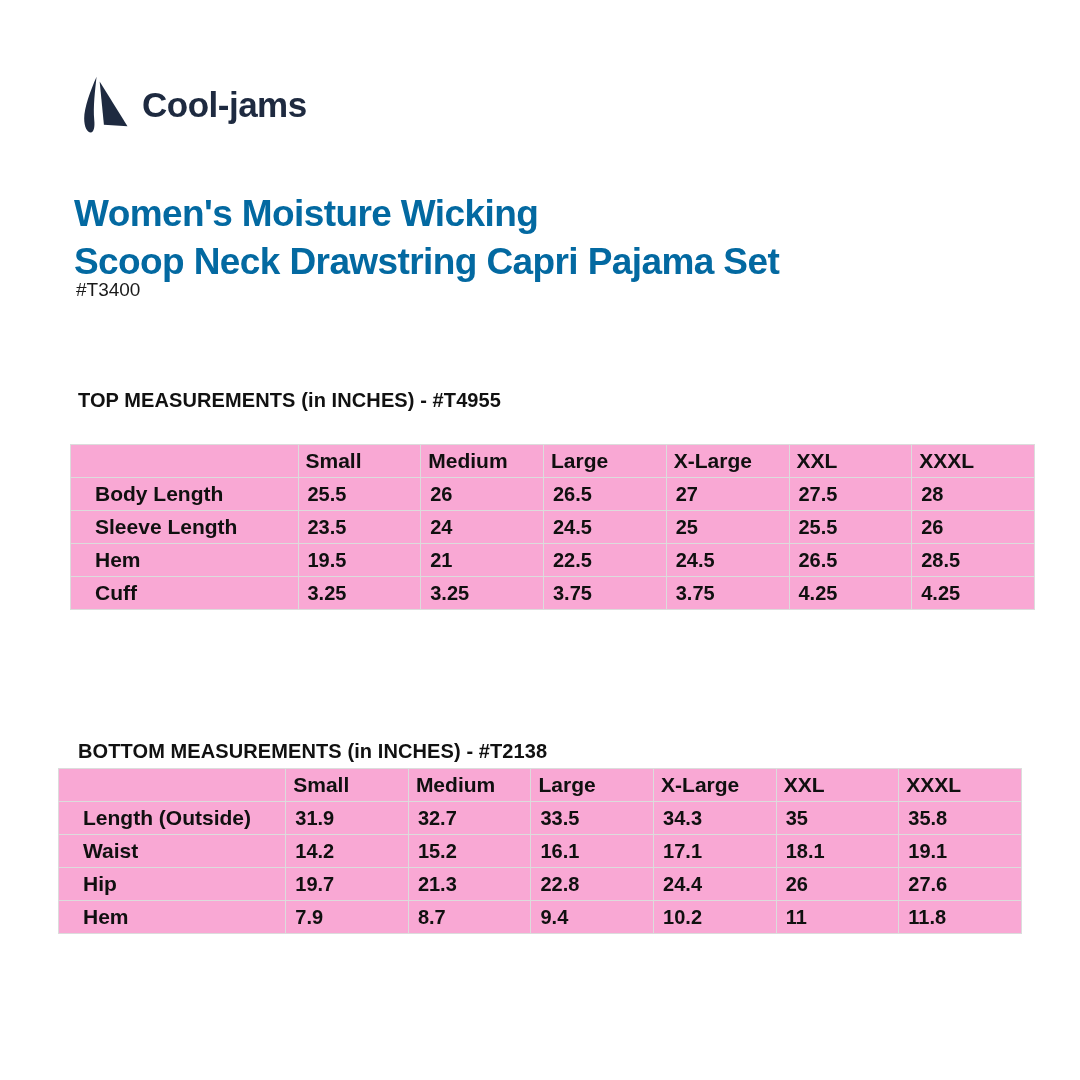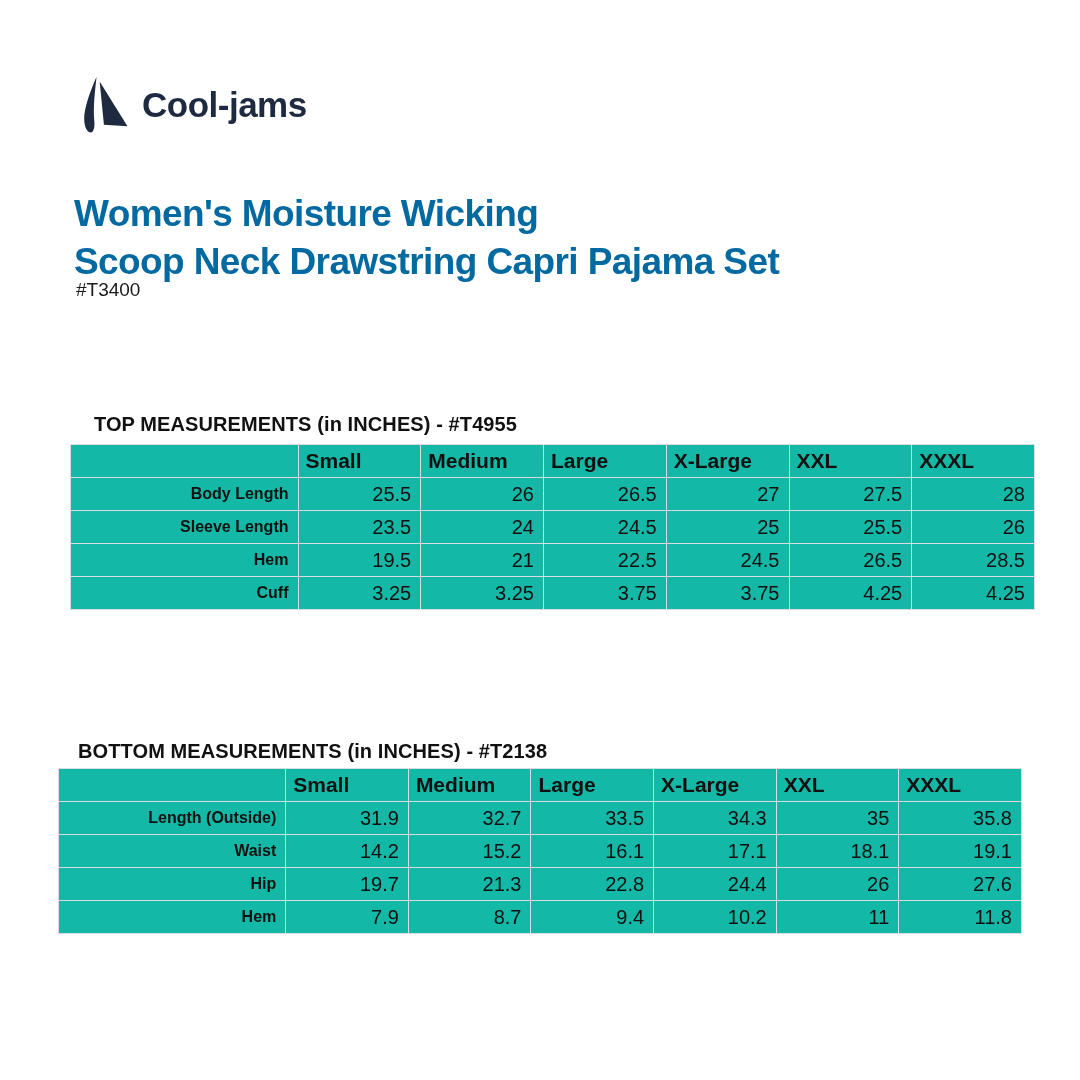--- a/index.html
+++ b/index.html
@@ -60,60 +60,59 @@
   }
 
   
   .section-heading{
     position:absolute;
     font-size:20px;
     font-weight:700;
     letter-spacing:0.1px;
     color:#111;
   }
-  #heading-0{left:94px;top:389px;margin-top:24px;}
+  #heading-0{left:78px;top:389px;}
   #heading-1{left:78px;top:740px;}
 
   
   .mtable-wrap{position:absolute;}
   #table-wrap-0{left:70px;top:444px;width:965px;}
   #table-wrap-1{left:58px;top:768px;width:964px;}
 
   table.mtable{
     width:100%;
     border-collapse:collapse;
     table-layout:fixed;
-    background:#14b8a6;
+    background:#f9a8d4;
     font-size:20px;
     color:#101010;
   }
   table.mtable col.label-col{width:23.6%;}
   table.mtable th,
   table.mtable td{
     border:1px solid var(--border);
     height:33px;
     padding:0 9px;
     overflow:hidden;
     white-space:nowrap;
   }
   table.mtable th{
     text-align:left;
     font-size:21px;
     font-weight:700;
     padding-left:7px;
   }
   table.mtable td.rowlabel{
-    font-size:16px;
-    font-weight:700;
-    text-align:right;
-    padding-left:7px;
+    font-size:21px;
+    font-weight:700;
+    text-align:left;
+    padding-left:24px;
   }
   table.mtable td.val{
-    text-align:right;
-    font-weight:400;
+    font-weight:700;
   }
 </style>
 </head>
 <body>
 
 <div class="canvas">
 
   <div class="logo">
     <svg width="58" height="70" viewBox="0 0 75 85" aria-hidden="true">
       <path d="M24 6 C16 24 8 46 8 60 C8 71 12 78 16.5 78 C20.5 78 22 71 21 62 C19.5 44 22 24 24 6 Z" fill="var(--brand)"></path>

